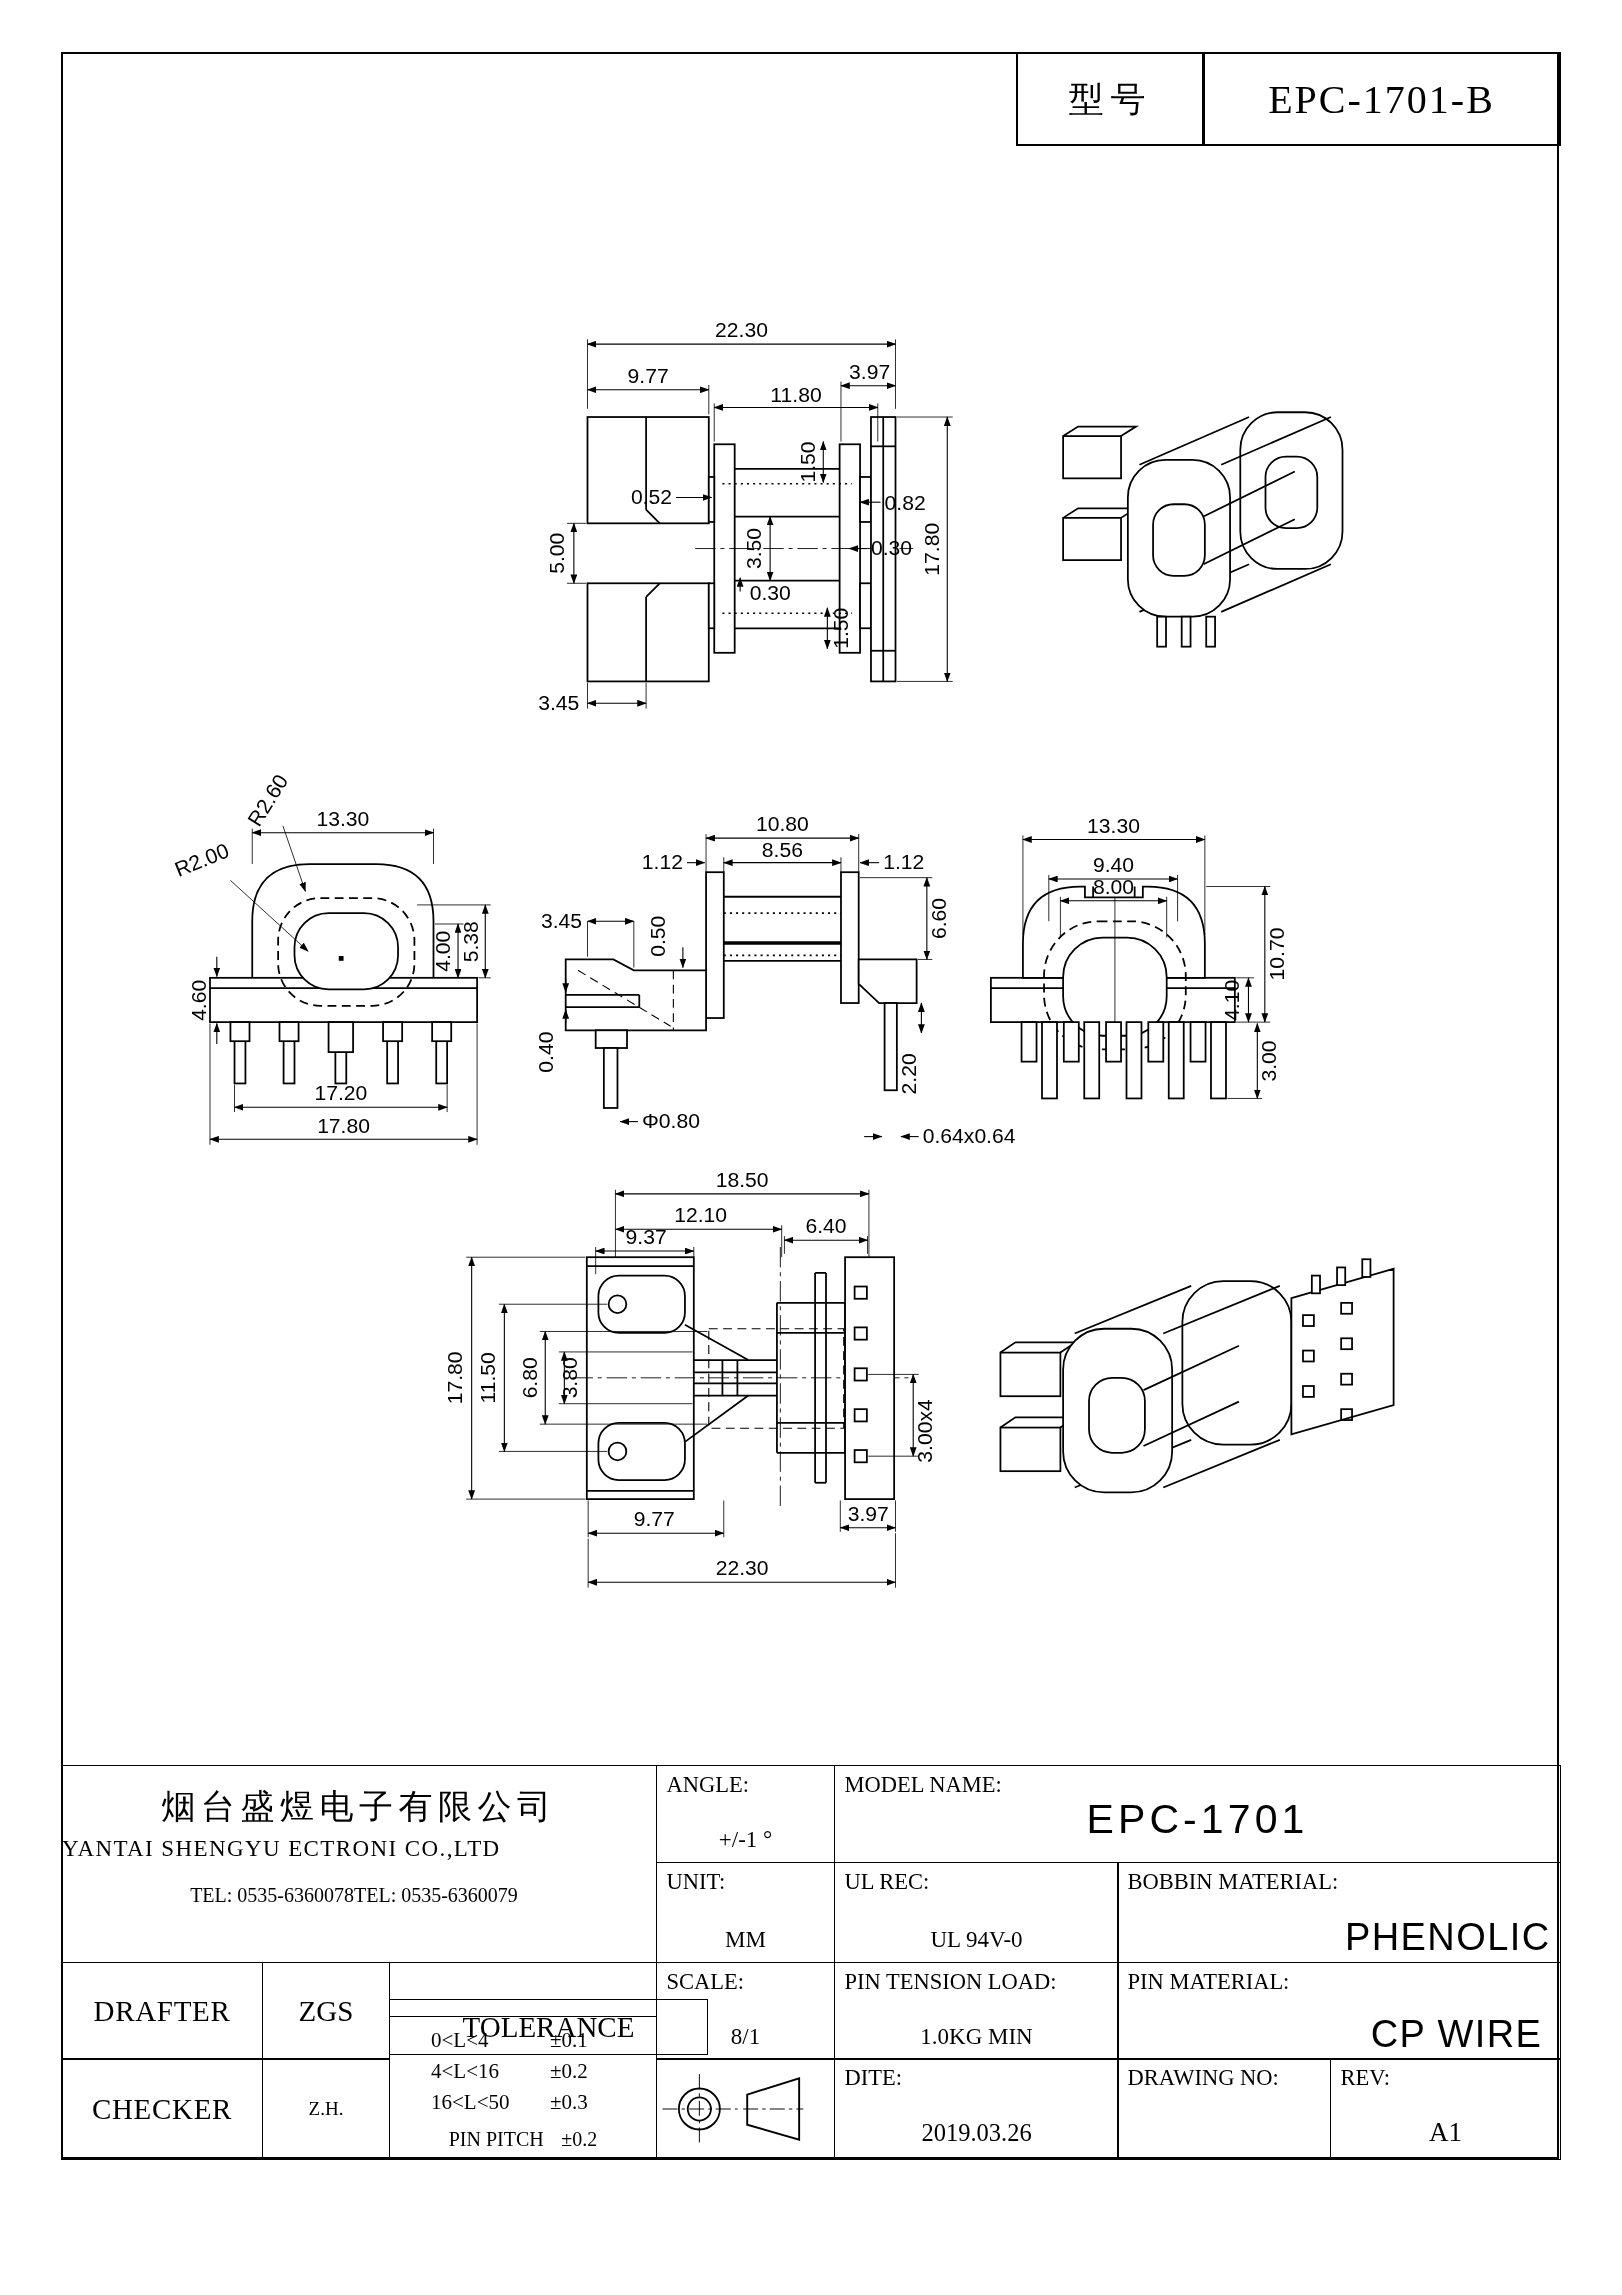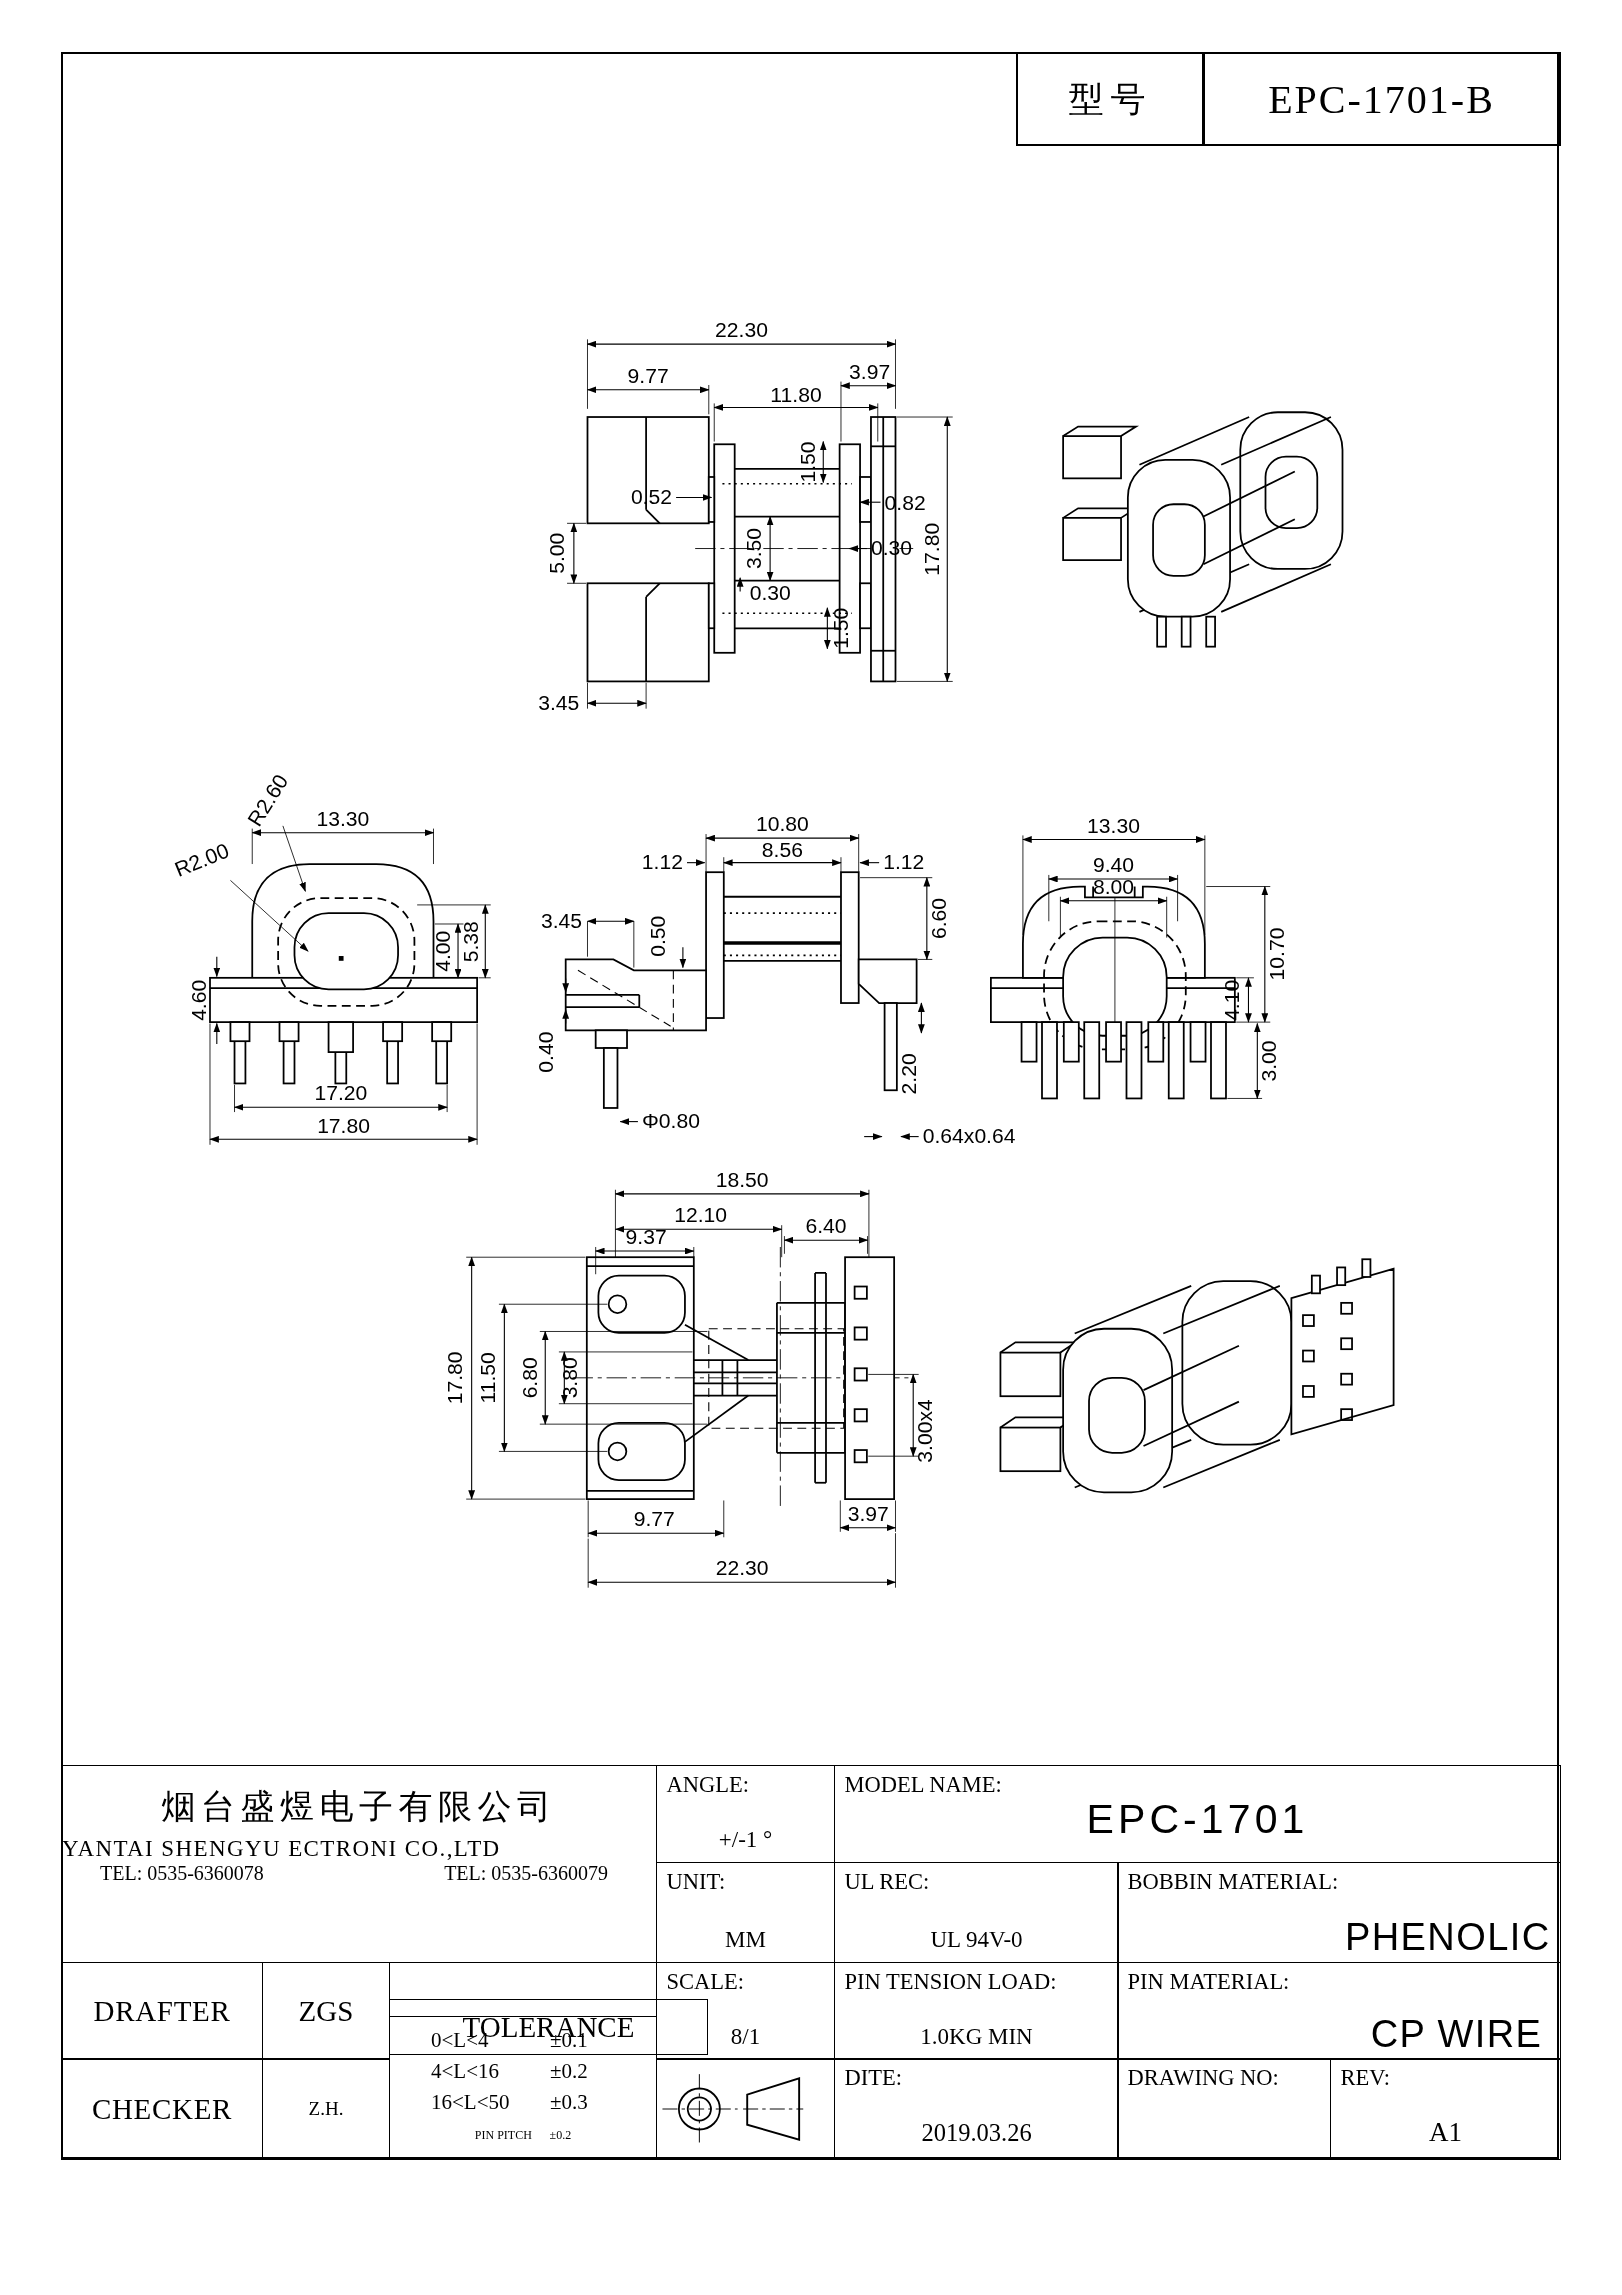--- a/index.html
+++ b/index.html
@@ -6,26 +6,26 @@
   .sheet{position:relative;width:1622px;height:2295px;background:#fff;overflow:hidden;
          font-family:"Liberation Serif","DejaVu Serif",serif;color:#000;}
   .frame{position:absolute;left:61px;top:52px;width:1498px;height:2107px;
          border:2px solid #000;box-sizing:border-box;}
   .cell{position:absolute;border:1.4px solid #000;box-sizing:border-box;}
   .tcell{position:absolute;border:2px solid #000;box-sizing:border-box;}
   .cl{position:absolute;left:9.5px;top:5.5px;font-size:22.5px;white-space:nowrap;}
   .cv{position:absolute;left:0;right:0;bottom:9.5px;text-align:center;font-size:23px;}
   .cn{text-align:center;font-size:34px;letter-spacing:5.5px;margin-top:17.7px;}
   .en{text-align:left;font-size:23px;letter-spacing:1.4px;margin-top:6.8px;}
-  .tels{display:flex;justify-content:space-between;padding:0 48px 0 38px;font-size:20px;}
+  .tels{display:flex;justify-content:center;padding:0 48px 0 38px;margin-top:22px;font-size:20px;}
   .mid{position:absolute;left:0;right:0;top:0;bottom:0;display:flex;align-items:center;justify-content:center;}
   .bigsans{font-family:Liberation Sans, sans-serif;}
   .valbr{position:absolute;right:9.5px;bottom:2.7px;font-size:38px;letter-spacing:1.4px;}
   .tolrow{display:grid;grid-template-columns:119px 65px;justify-content:center;font-size:21px;line-height:31px;}
-  .pprow{display:flex;justify-content:center;gap:17.7px;font-size:12px;margin-top:9.5px;}
+  .pprow{display:flex;justify-content:center;gap:17.7px;font-size:20px;margin-top:9.5px;}
   svg{position:absolute;left:0;top:0;}
   svg text{white-space:pre;}
   .p{stroke:#000;stroke-width:2.6;fill:none;}
   .pw{stroke:#000;stroke-width:2.6;fill:#fff;}
   .d{stroke:#000;stroke-width:1.6;fill:none;}
   .e{stroke:#000;stroke-width:1.2;fill:none;}
   .da{stroke-dasharray:13 8;}
   .do{stroke-dasharray:3 6;stroke-width:2.4;}
   .dd{stroke-dasharray:30 7 6 7;stroke-width:1.3;}
   .hv{stroke-width:5;}

